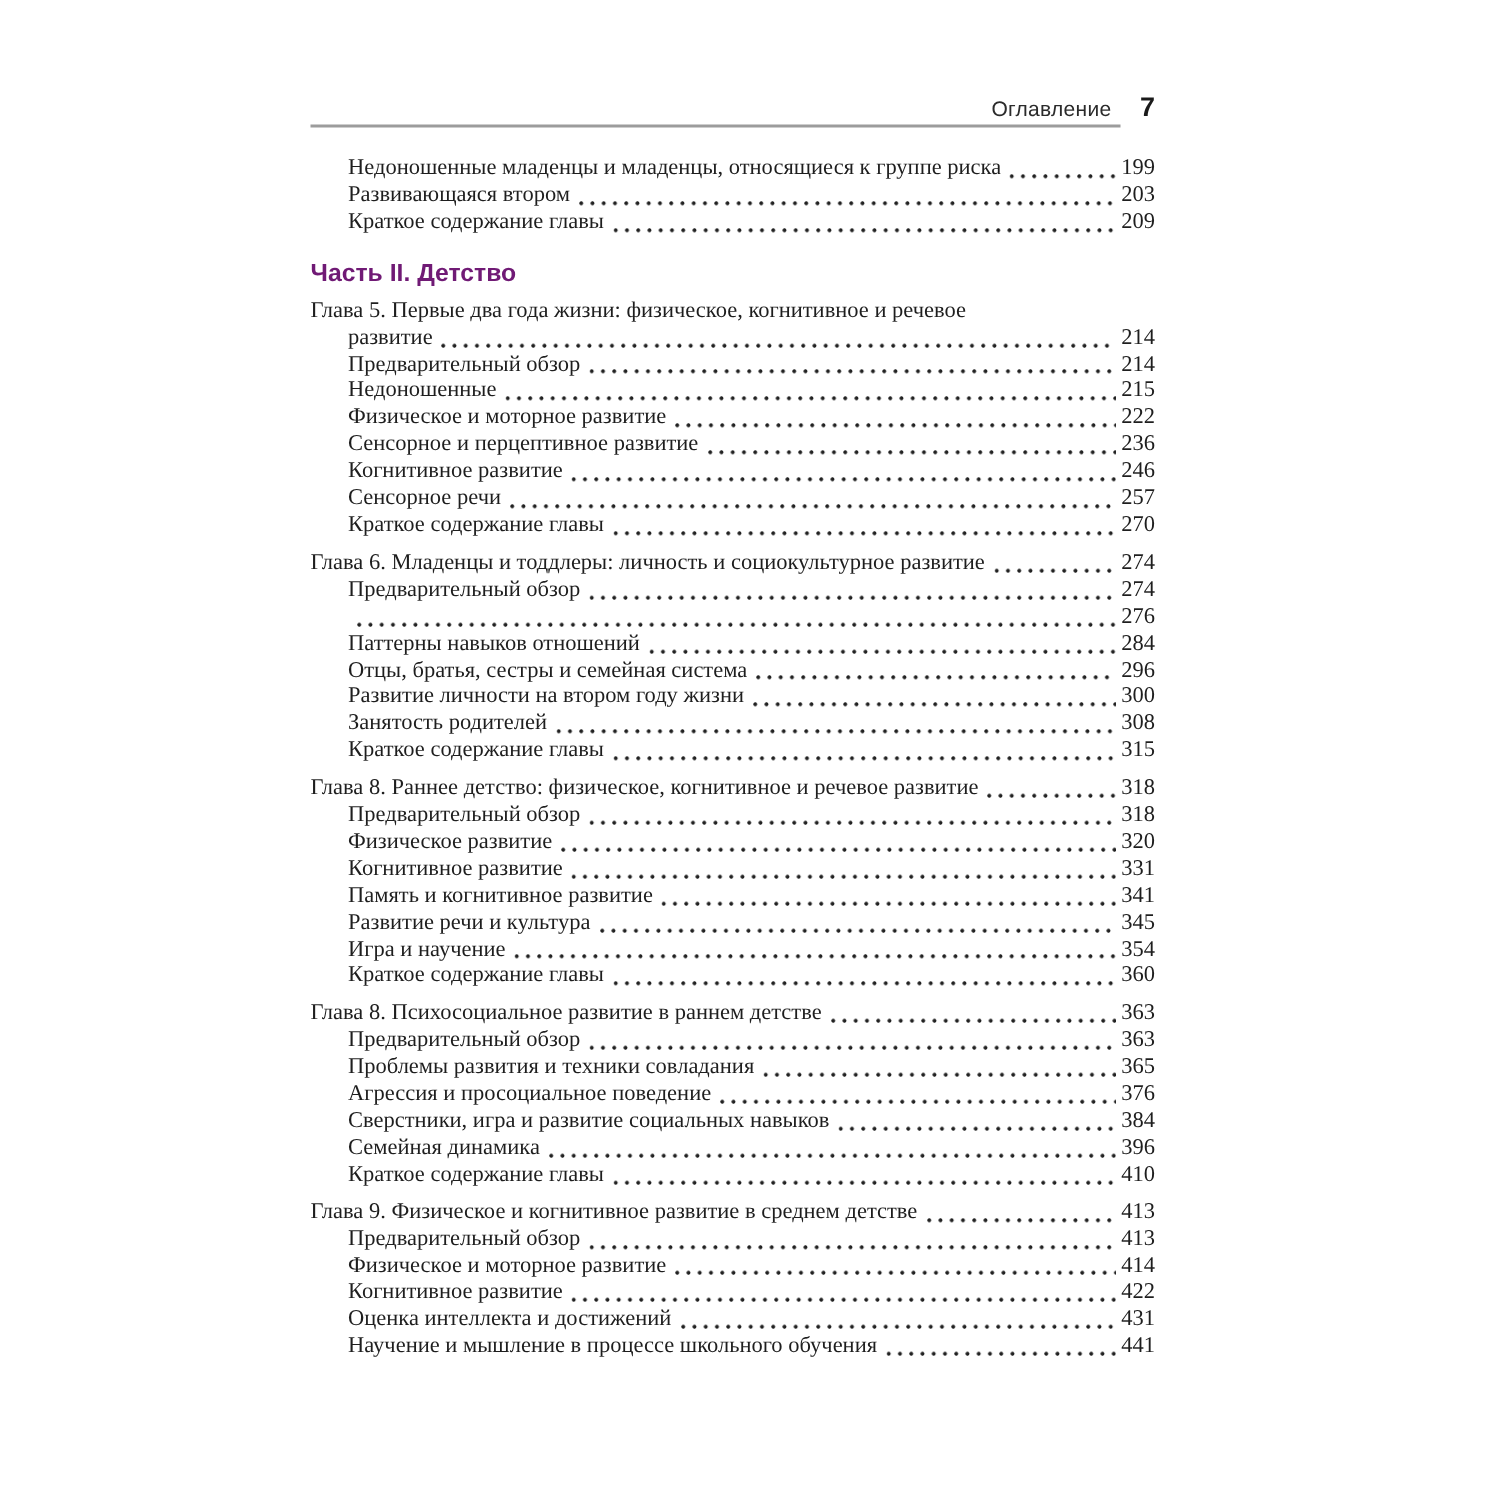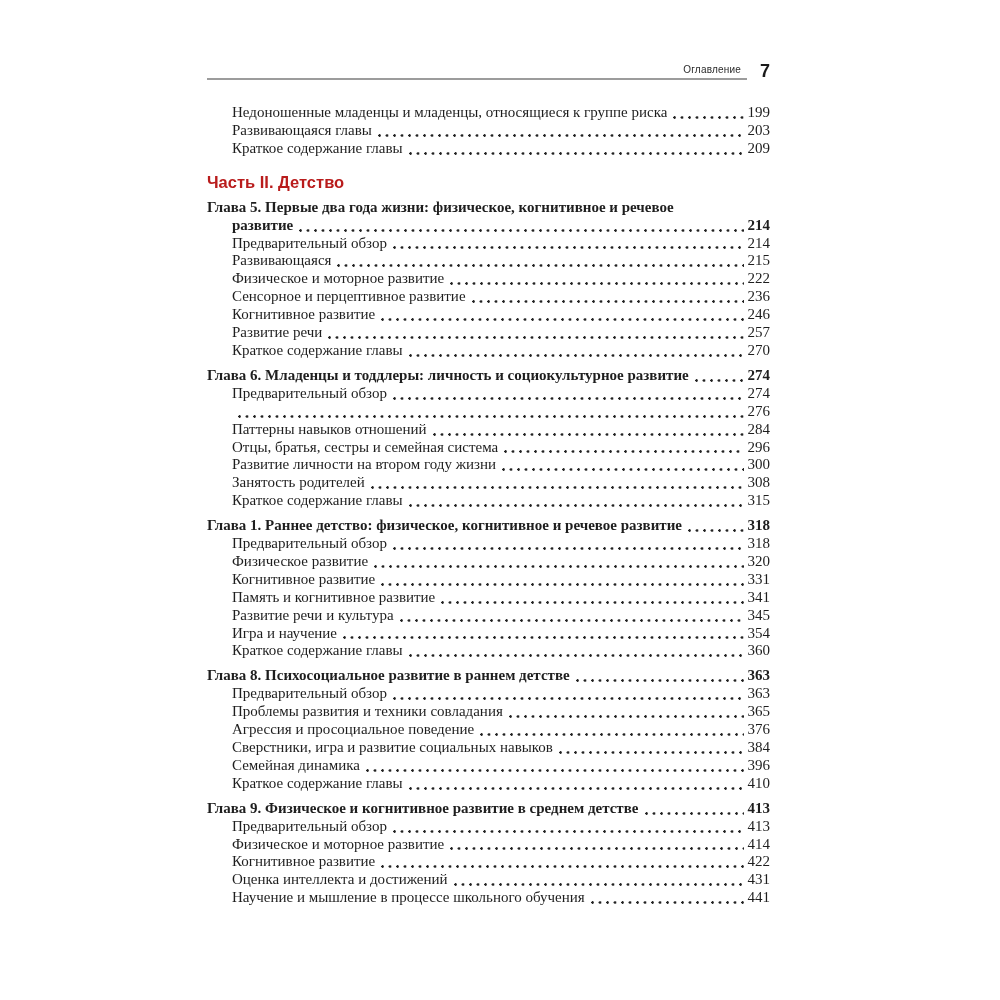--- a/index.html
+++ b/index.html
@@ -32,21 +32,21 @@
   }
   .header-rule-zone {
     position: absolute;
     left: 0;
     top: 0;
     width: 540px;
     text-align: right;
     padding-bottom: 3px;
     border-bottom: 2px solid #9c9c9c;
     font-family: "Liberation Sans", sans-serif;
-    font-size: 10px;
+    font-size: 14px;
     color: #2b2b2b;
     letter-spacing: 0.2px;
   }
   .header-title {
     padding-right: 6px;
   }
   .header-page-number {
     position: absolute;
     right: 0;
     top: -3px;
@@ -58,21 +58,21 @@
   
   .toc-row {
     display: flex;
     align-items: baseline;
     line-height: 17.9px;
     font-size: 15px;
     white-space: nowrap;
     justify-content: space-between;
   }
   .toc-row.indented { padding-left: 25px; }
-  .toc-row.bold { font-weight: bold; }
+  .toc-row.bold { font-weight: normal; }
   .toc-label {
     flex: 0 0 auto;
     max-width: 100%;
     overflow: hidden;
   }
   .leader {
     flex: 1 1 auto;
     min-width: 10px;
     position: relative;
     align-self: stretch;
@@ -90,21 +90,21 @@
   }
   .toc-page-num {
     flex: 0 0 auto;
     text-align: right;
   }
   
   .part-heading {
     font-family: "Liberation Sans", sans-serif;
     font-weight: bold;
     font-size: 16.5px;
-    color: #b91c1c;
+    color: #701a75;
     margin: 14px 0 4px 0;
     line-height: 20px;
   }
   .chapter-block { margin-top: 7px; }
 </style>
 </head>
 <body>
 
 <div class="page">
   <div class="content">
@@ -116,21 +116,21 @@
       <span class="header-page-number">7</span>
     </div>
 
     <div id="toc-root">
         <div class="toc-row indented">
           <span class="toc-label">Недоношенные младенцы и младенцы, относящиеся к группе риска</span>
           <span class="leader"></span>
           <span class="toc-page-num">199</span>
         </div>
         <div class="toc-row indented">
-          <span class="toc-label">Развивающаяся главы</span>
+          <span class="toc-label">Развивающаяся втором</span>
           <span class="leader"></span>
           <span class="toc-page-num">203</span>
         </div>
         <div class="toc-row indented">
           <span class="toc-label">Краткое содержание главы</span>
           <span class="leader"></span>
           <span class="toc-page-num">209</span>
         </div>
         <div class="part-heading">Часть II. Детство</div>
         <div class="chapter-block">
@@ -141,41 +141,41 @@
             <span class="toc-label">развитие</span>
             <span class="leader"></span>
             <span class="toc-page-num">214</span>
           </div>
           <div class="toc-row indented">
             <span class="toc-label">Предварительный обзор</span>
             <span class="leader"></span>
             <span class="toc-page-num">214</span>
           </div>
           <div class="toc-row indented">
-            <span class="toc-label">Развивающаяся</span>
+            <span class="toc-label">Недоношенные</span>
             <span class="leader"></span>
             <span class="toc-page-num">215</span>
           </div>
           <div class="toc-row indented">
             <span class="toc-label">Физическое и моторное развитие</span>
             <span class="leader"></span>
             <span class="toc-page-num">222</span>
           </div>
           <div class="toc-row indented">
             <span class="toc-label">Сенсорное и перцептивное развитие</span>
             <span class="leader"></span>
             <span class="toc-page-num">236</span>
           </div>
           <div class="toc-row indented">
             <span class="toc-label">Когнитивное развитие</span>
             <span class="leader"></span>
             <span class="toc-page-num">246</span>
           </div>
           <div class="toc-row indented">
-            <span class="toc-label">Развитие речи</span>
+            <span class="toc-label">Сенсорное речи</span>
             <span class="leader"></span>
             <span class="toc-page-num">257</span>
           </div>
           <div class="toc-row indented">
             <span class="toc-label">Краткое содержание главы</span>
             <span class="leader"></span>
             <span class="toc-page-num">270</span>
           </div>
         </div>
         <div class="chapter-block">
@@ -214,21 +214,21 @@
             <span class="toc-page-num">308</span>
           </div>
           <div class="toc-row indented">
             <span class="toc-label">Краткое содержание главы</span>
             <span class="leader"></span>
             <span class="toc-page-num">315</span>
           </div>
         </div>
         <div class="chapter-block">
           <div class="toc-row bold">
-            <span class="toc-label">Глава 1. Раннее детство: физическое, когнитивное и речевое развитие</span>
+            <span class="toc-label">Глава 8. Раннее детство: физическое, когнитивное и речевое развитие</span>
             <span class="leader"></span>
             <span class="toc-page-num">318</span>
           </div>
           <div class="toc-row indented">
             <span class="toc-label">Предварительный обзор</span>
             <span class="leader"></span>
             <span class="toc-page-num">318</span>
           </div>
           <div class="toc-row indented">
             <span class="toc-label">Физическое развитие</span>

